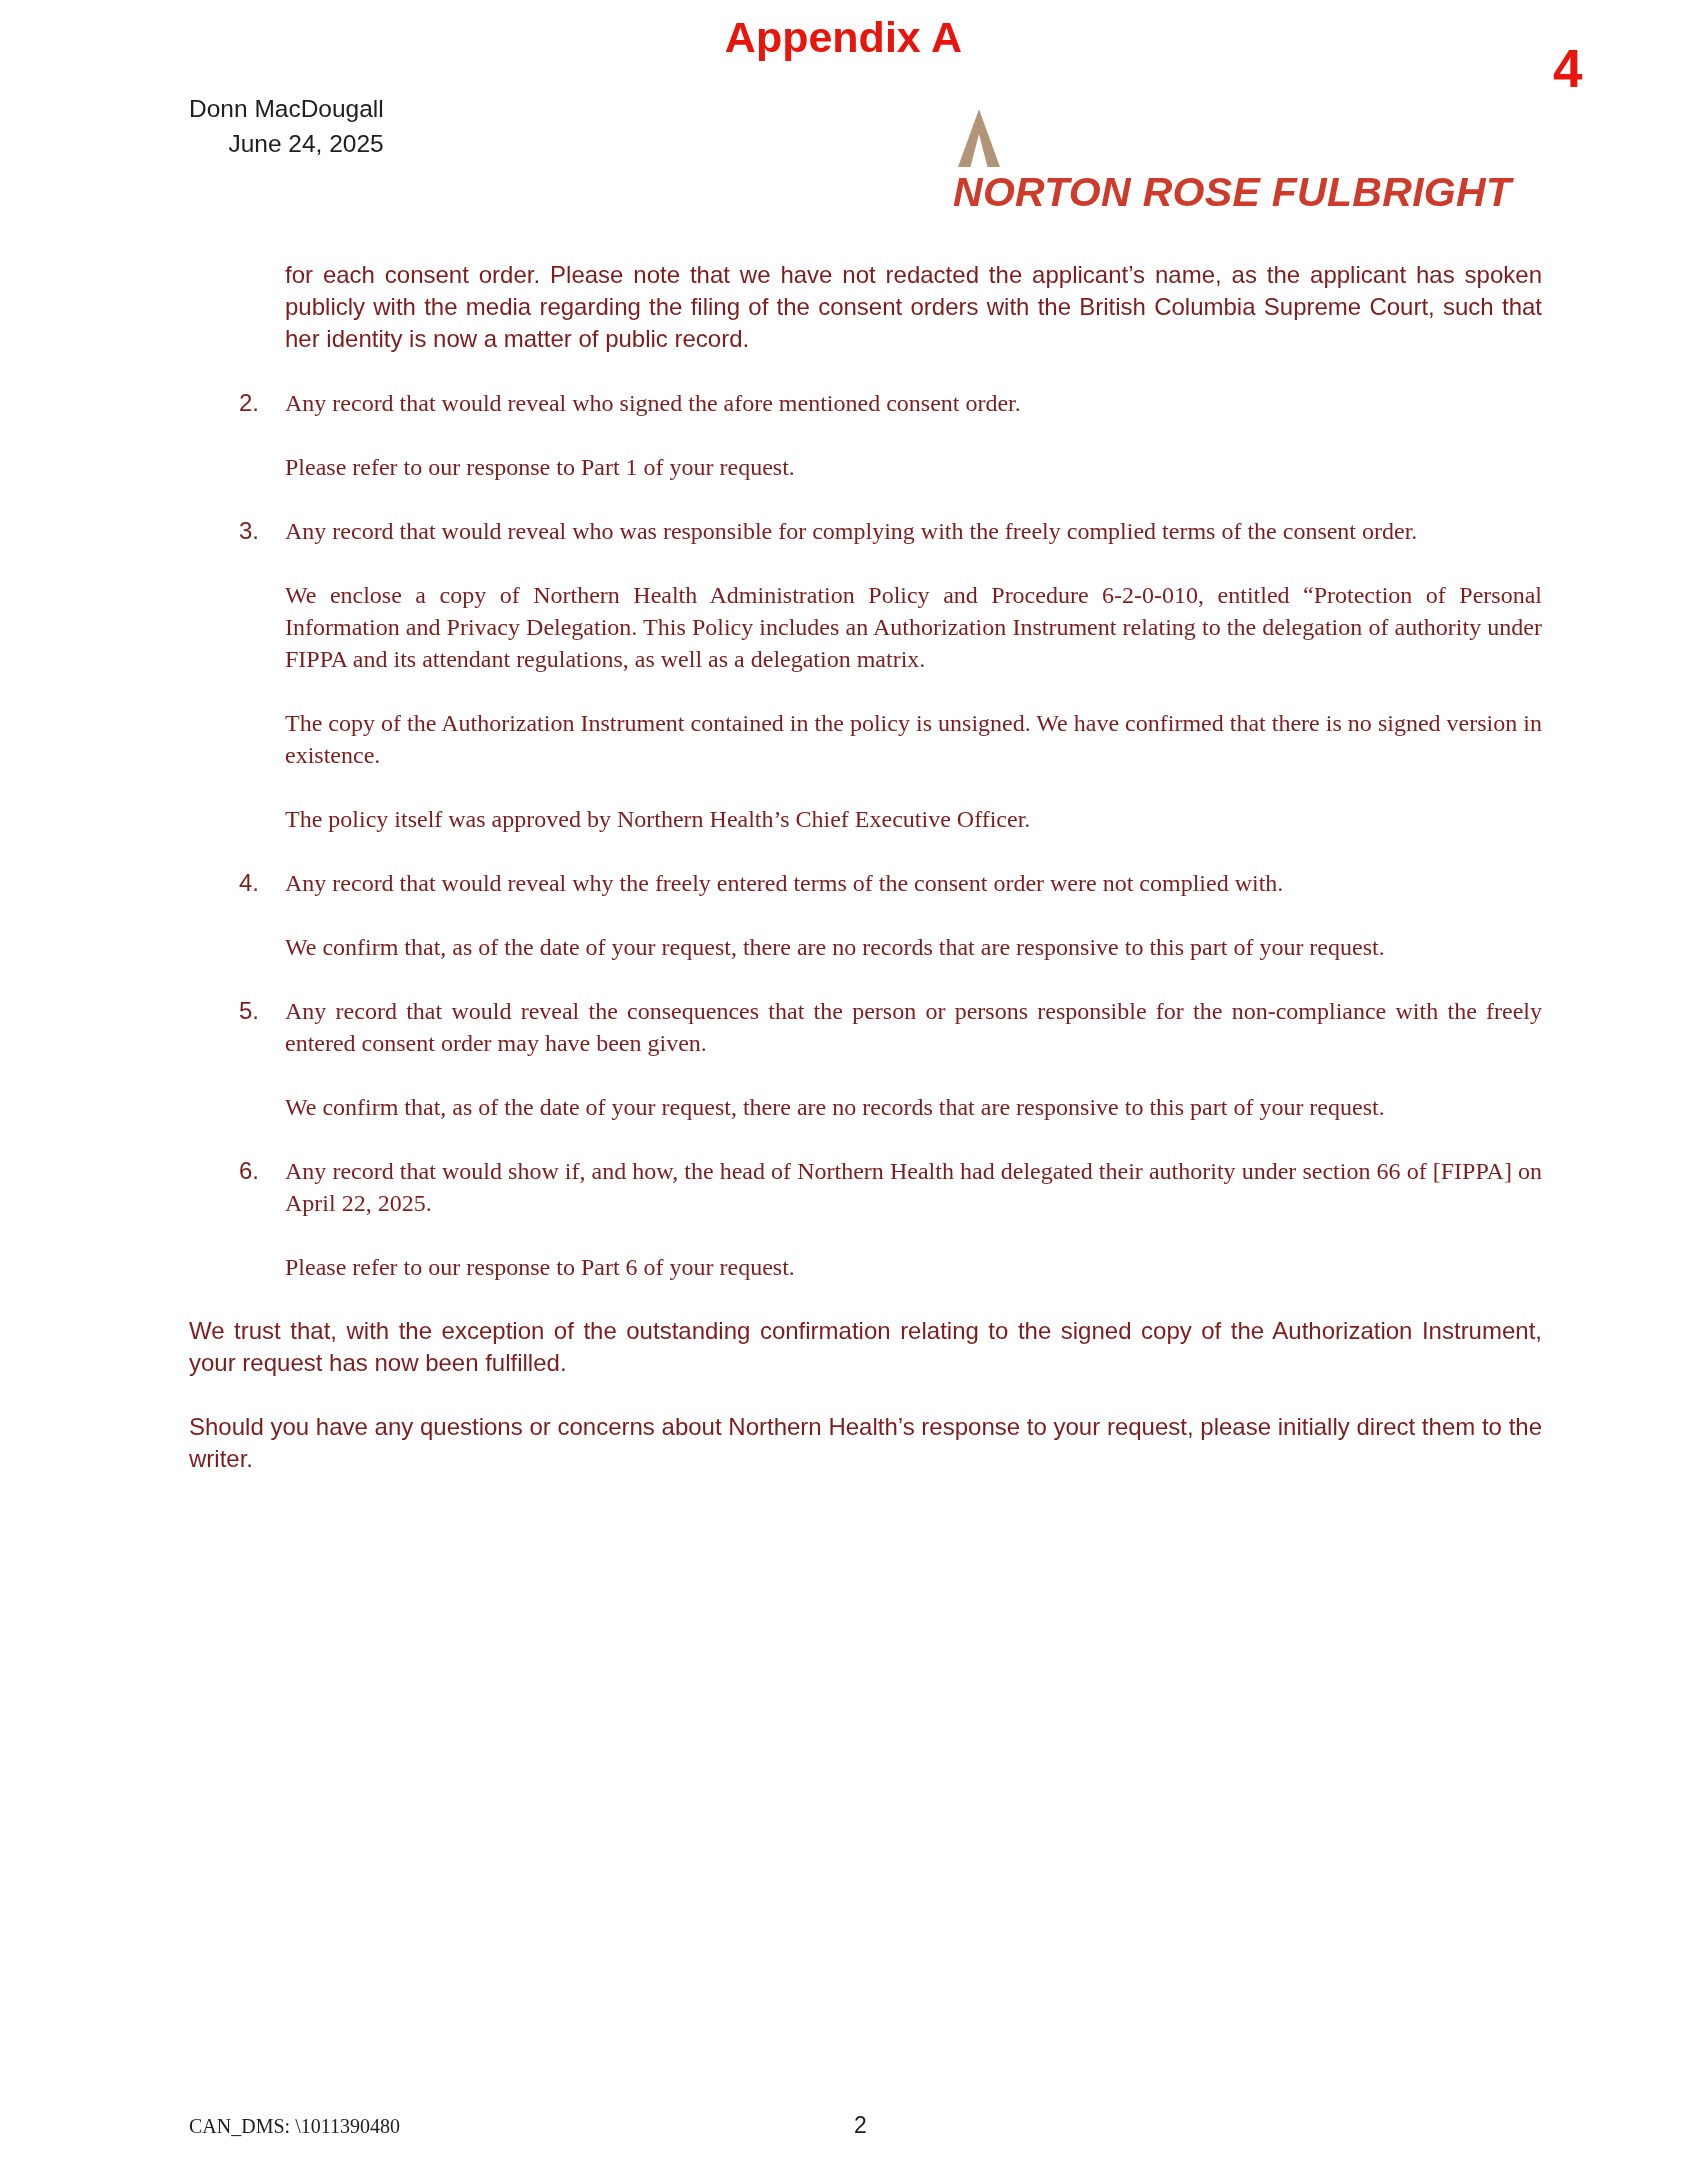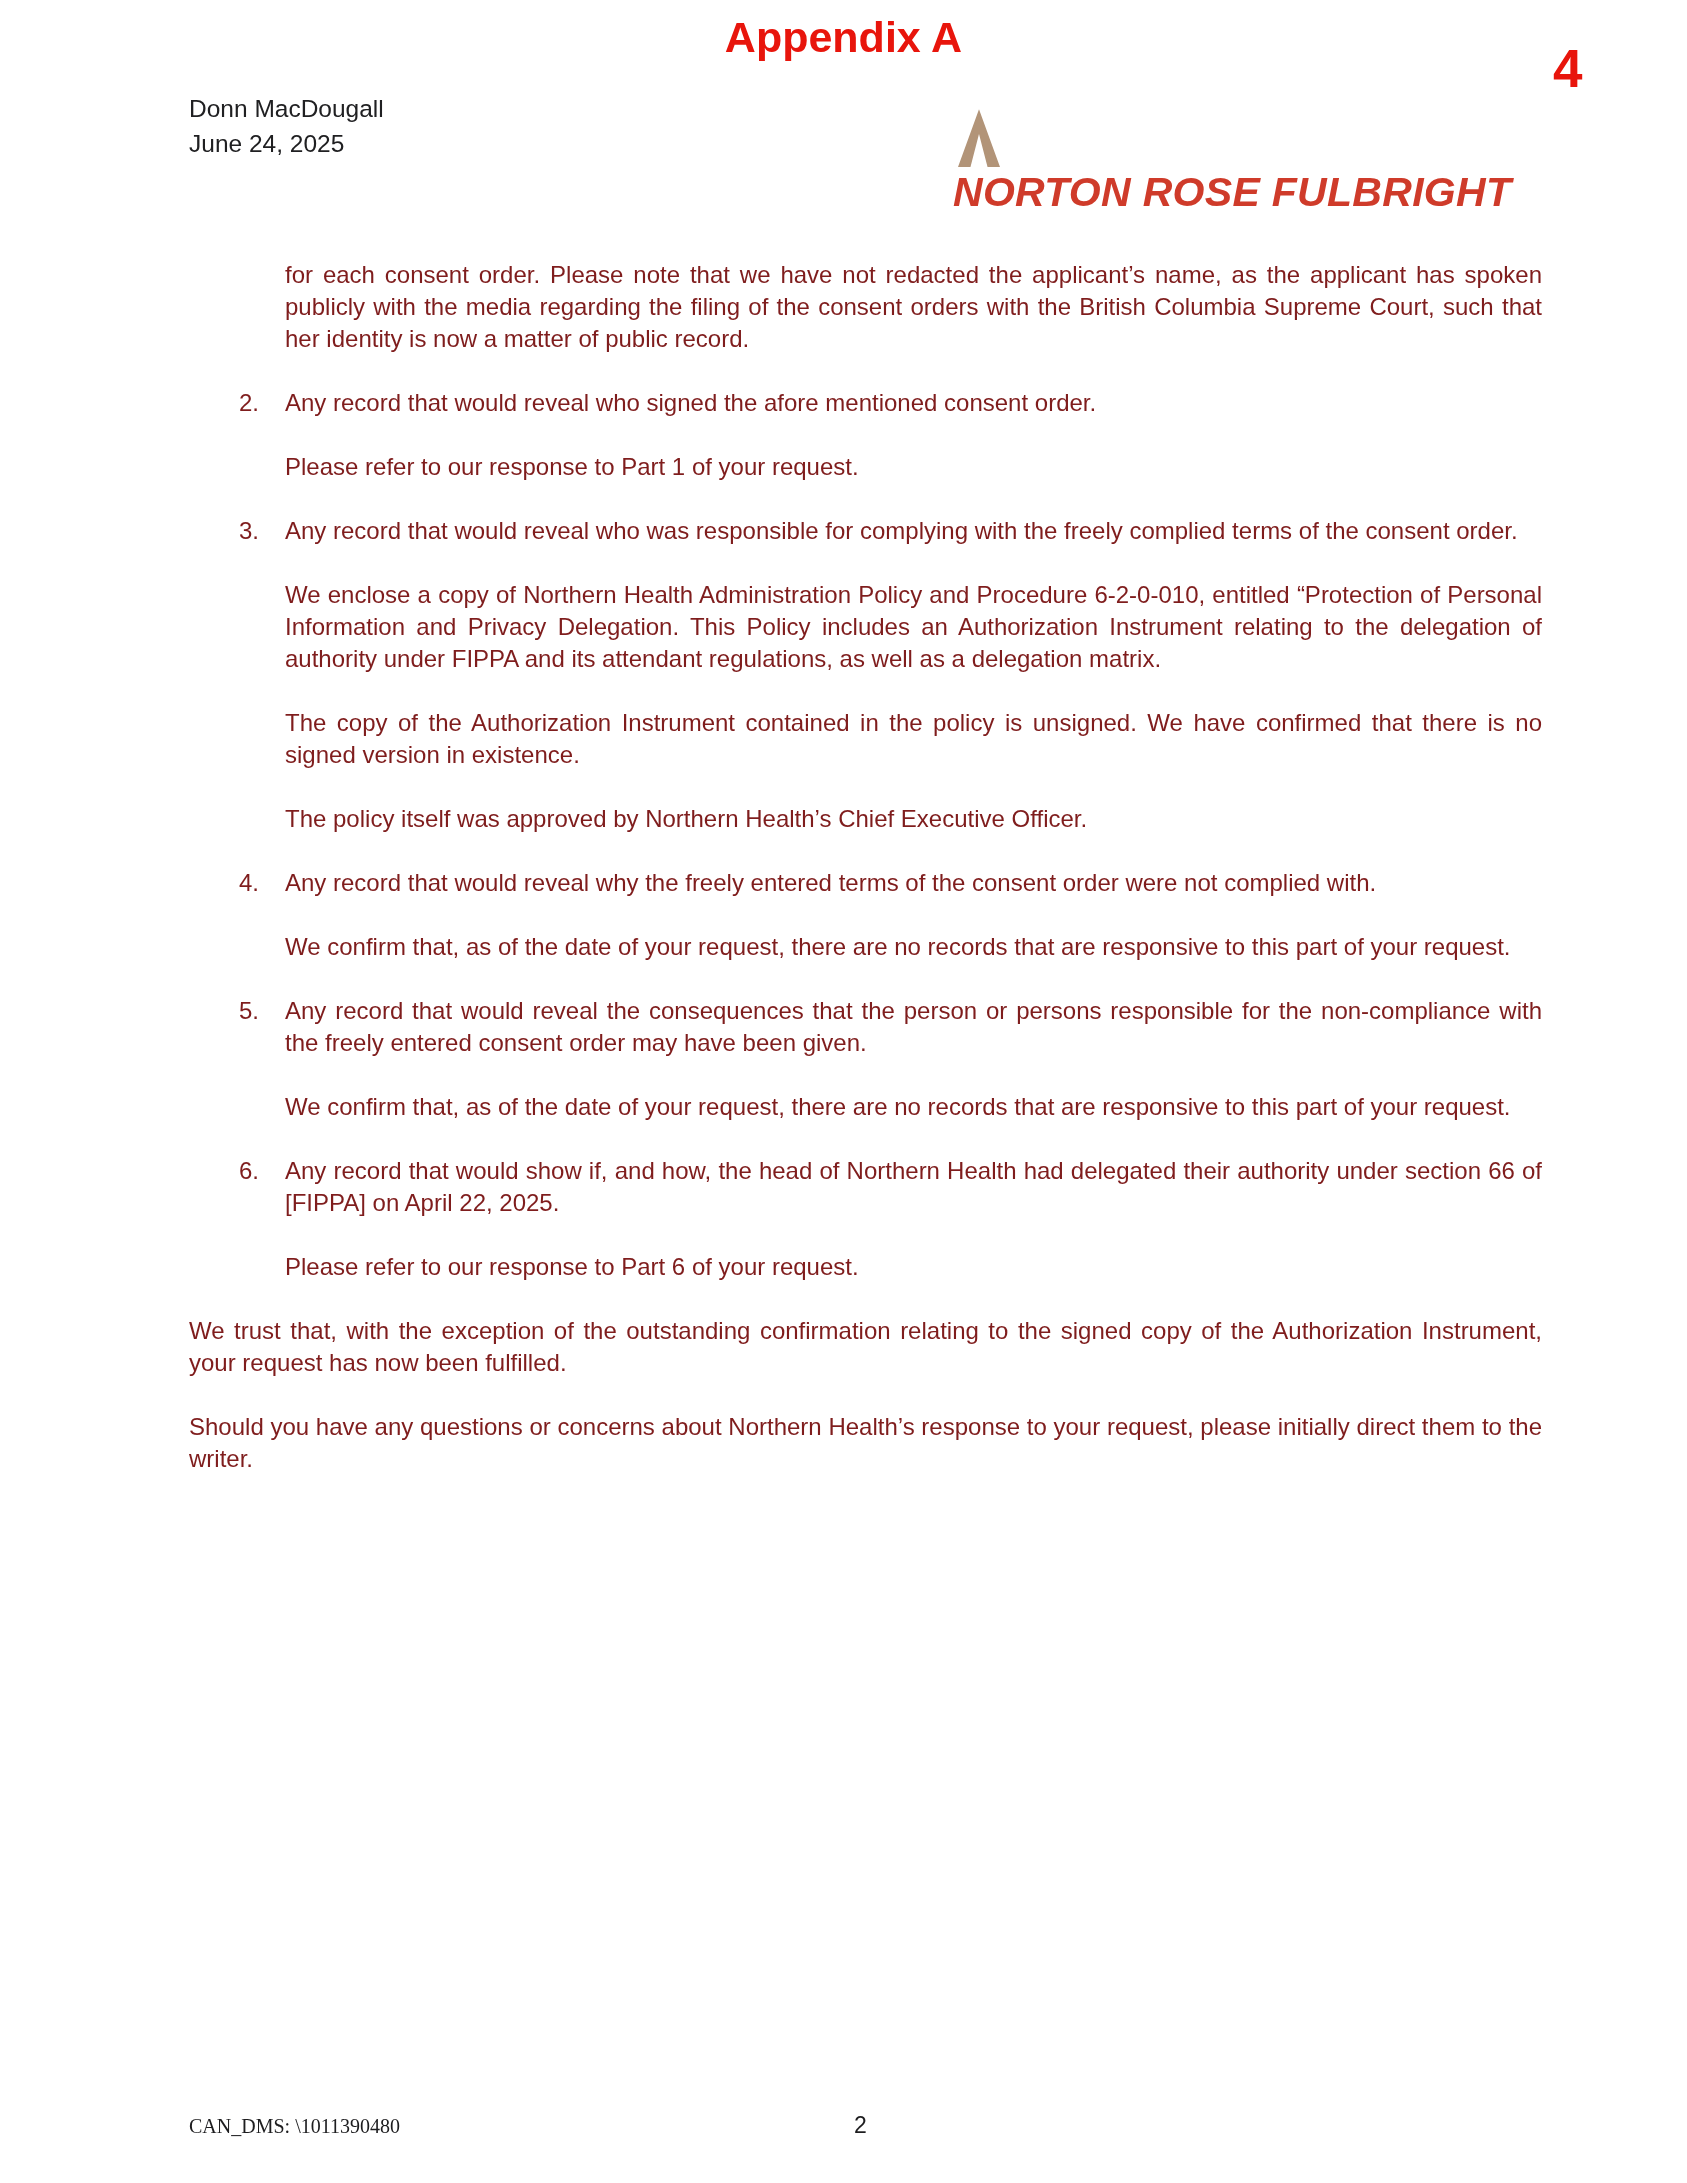--- a/index.html
+++ b/index.html
@@ -22,20 +22,21 @@
   }
   .corner-num {
     position:absolute; top:38px; left:1553px;
     font-size:53px; font-weight:bold;
     color:#e8150c;
   }
   .addr {
     position:absolute; left:189px; top:91px;
     font-size:24.5px; line-height:35px;
     color:#202022;
+    text-align:right;
   }
   .logo {
     position:absolute; left:953px; top:109px;font-style:italic;
   }
   .logo .caret { display:block; margin-left:5.3px; }
   .logo-text {
     margin-top:2px;
     font-size:41px; font-weight:bold;
     letter-spacing:0.3px;
     color:#cf3b2a;
@@ -46,21 +47,21 @@
   .content {
     position:absolute; left:189px; top:259px; width:1353px;
     font-size:24px; line-height:32px;
     color:#7f1d1d;
     text-align:justify;
   }
   .content p { margin:0 0 32px 0; }
   .indent { margin-left:96px !important; }
   .item { position:relative; }
   .item .num { position:absolute; left:50px; top:0; }
-  .item p { margin-left:96px; }
+  .item p { margin-left:96px;font-family:Liberation Serif, serif; }
 
   
   .footer {
     position:absolute; left:189px; top:2112px; width:1310px;
     font-size:20px; color:#1d1d1f;
   }
   .footer .docid { position:absolute; left:0; top:2.6px;font-family:Liberation Serif, serif; }
   .footer .pgnum {
     position:absolute; left:0; width:1343px; text-align:center;
     font-size:23px; top:0;

